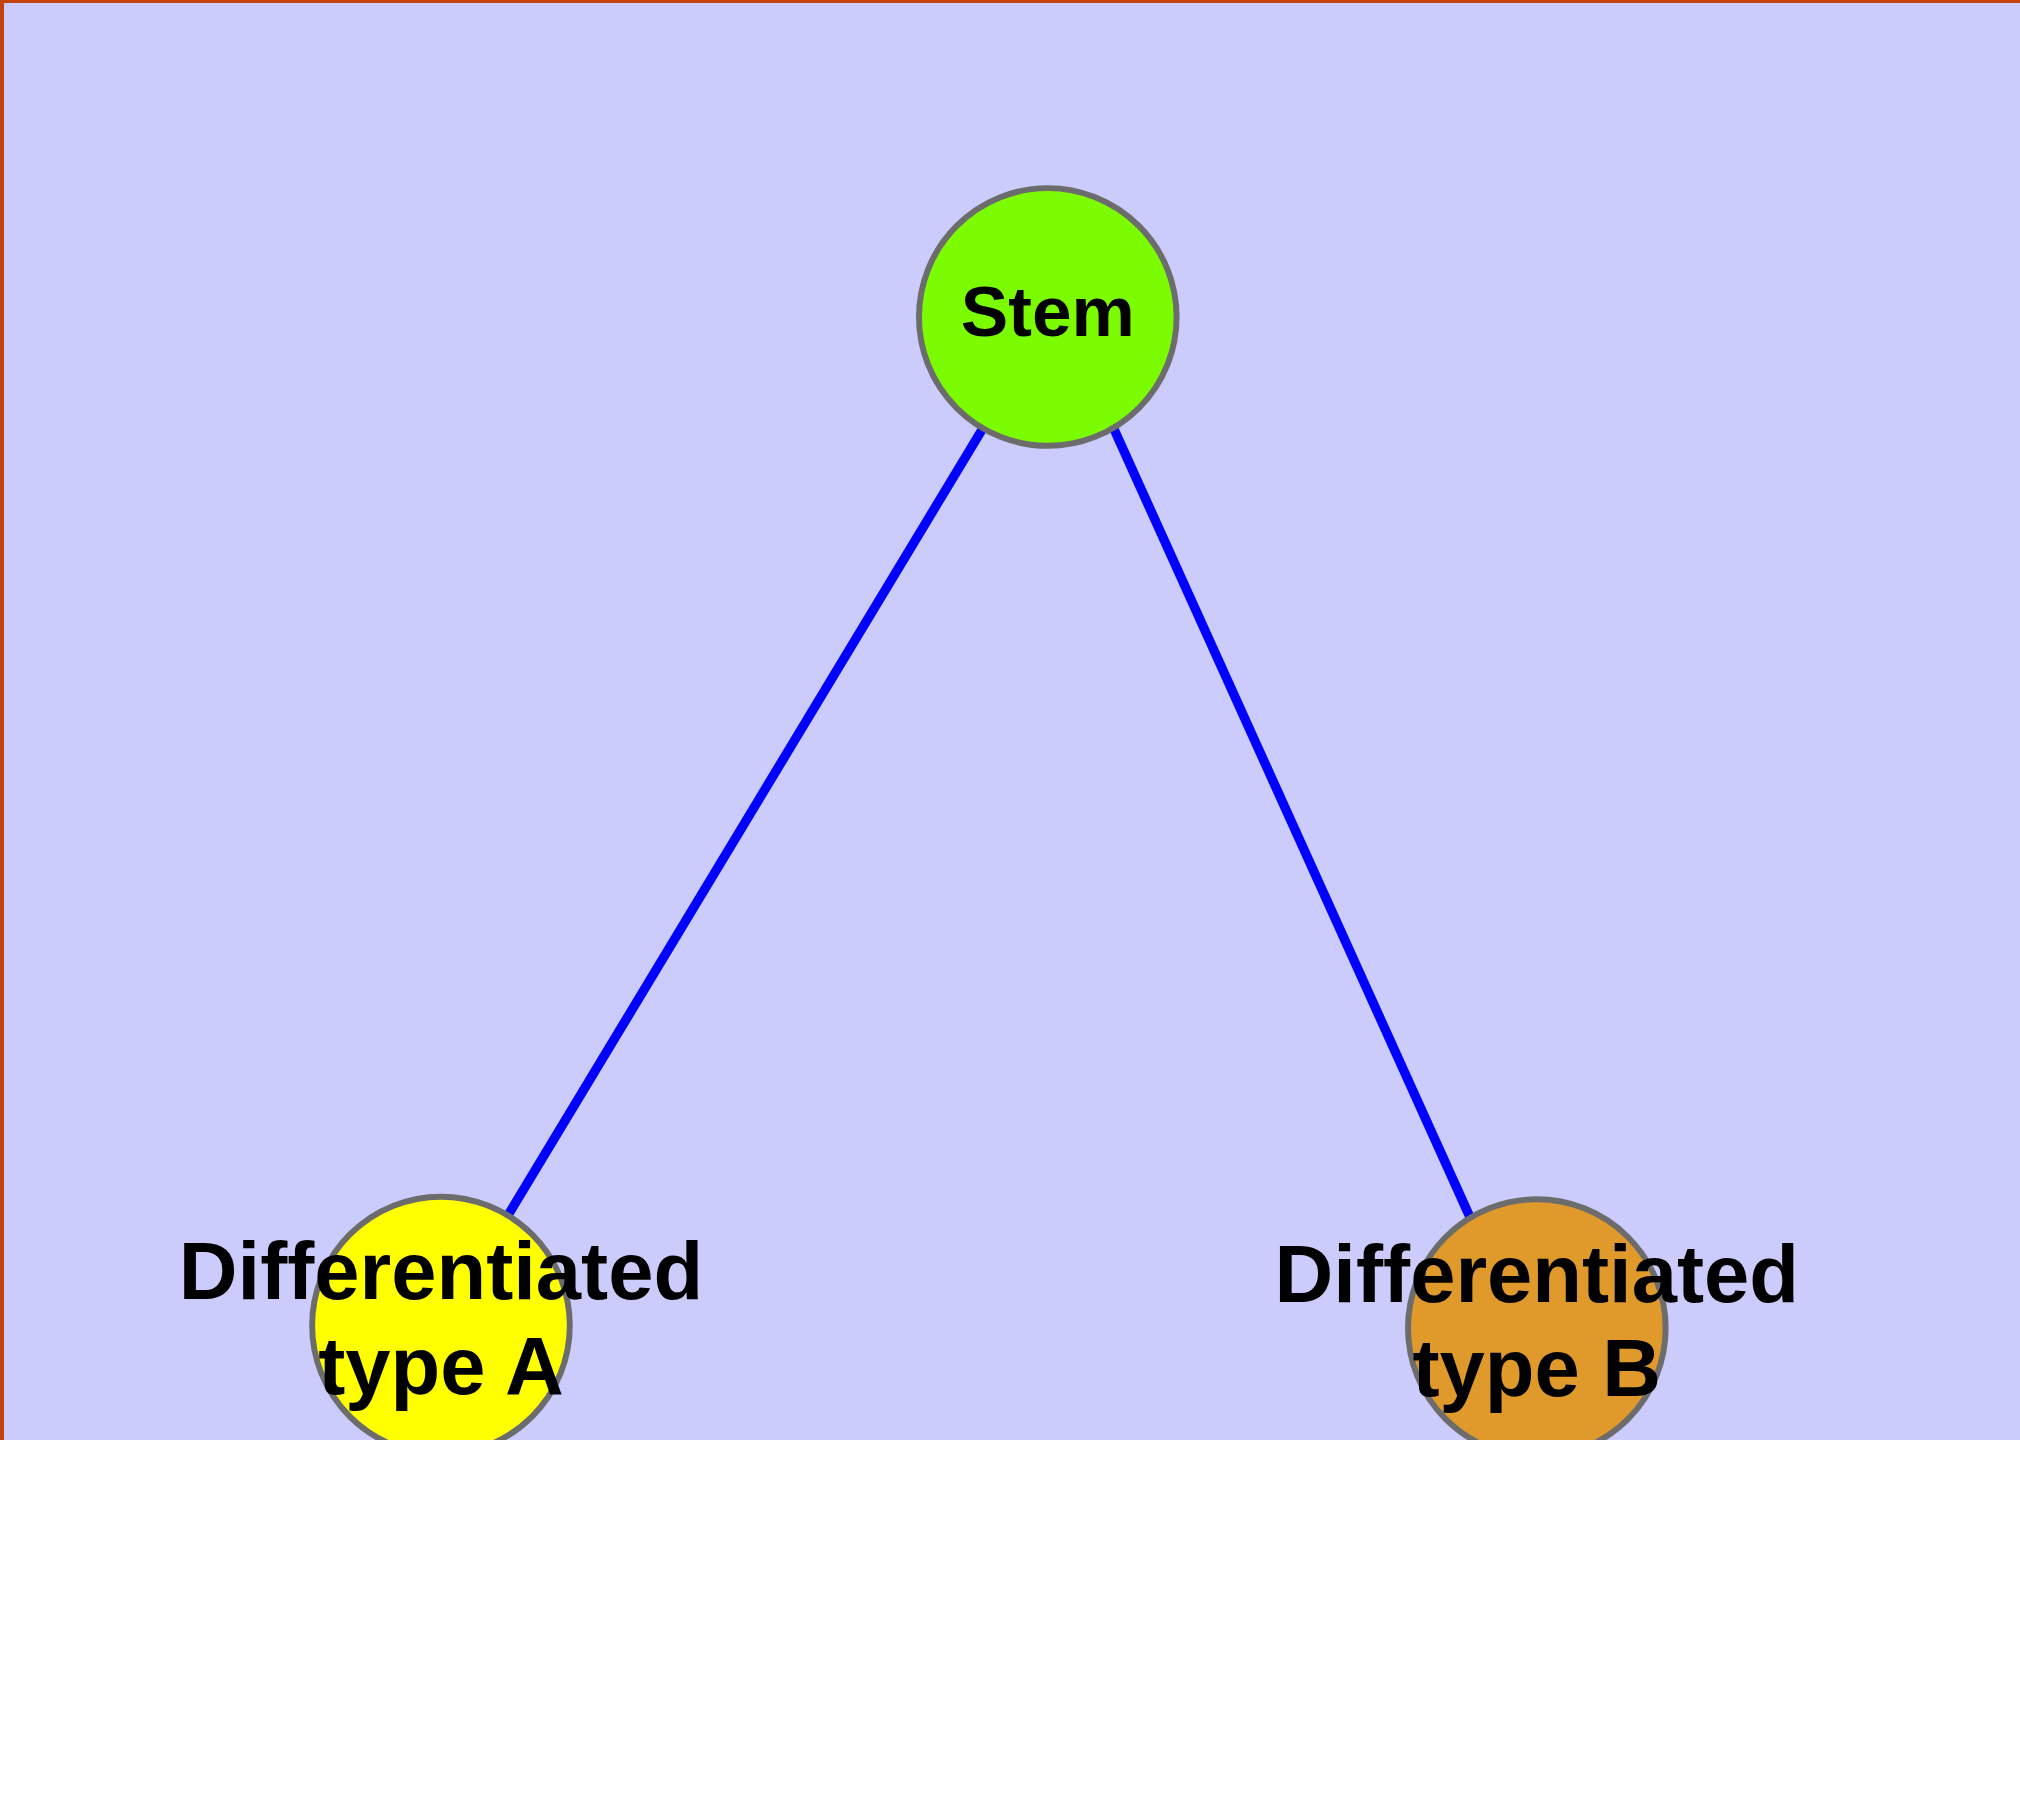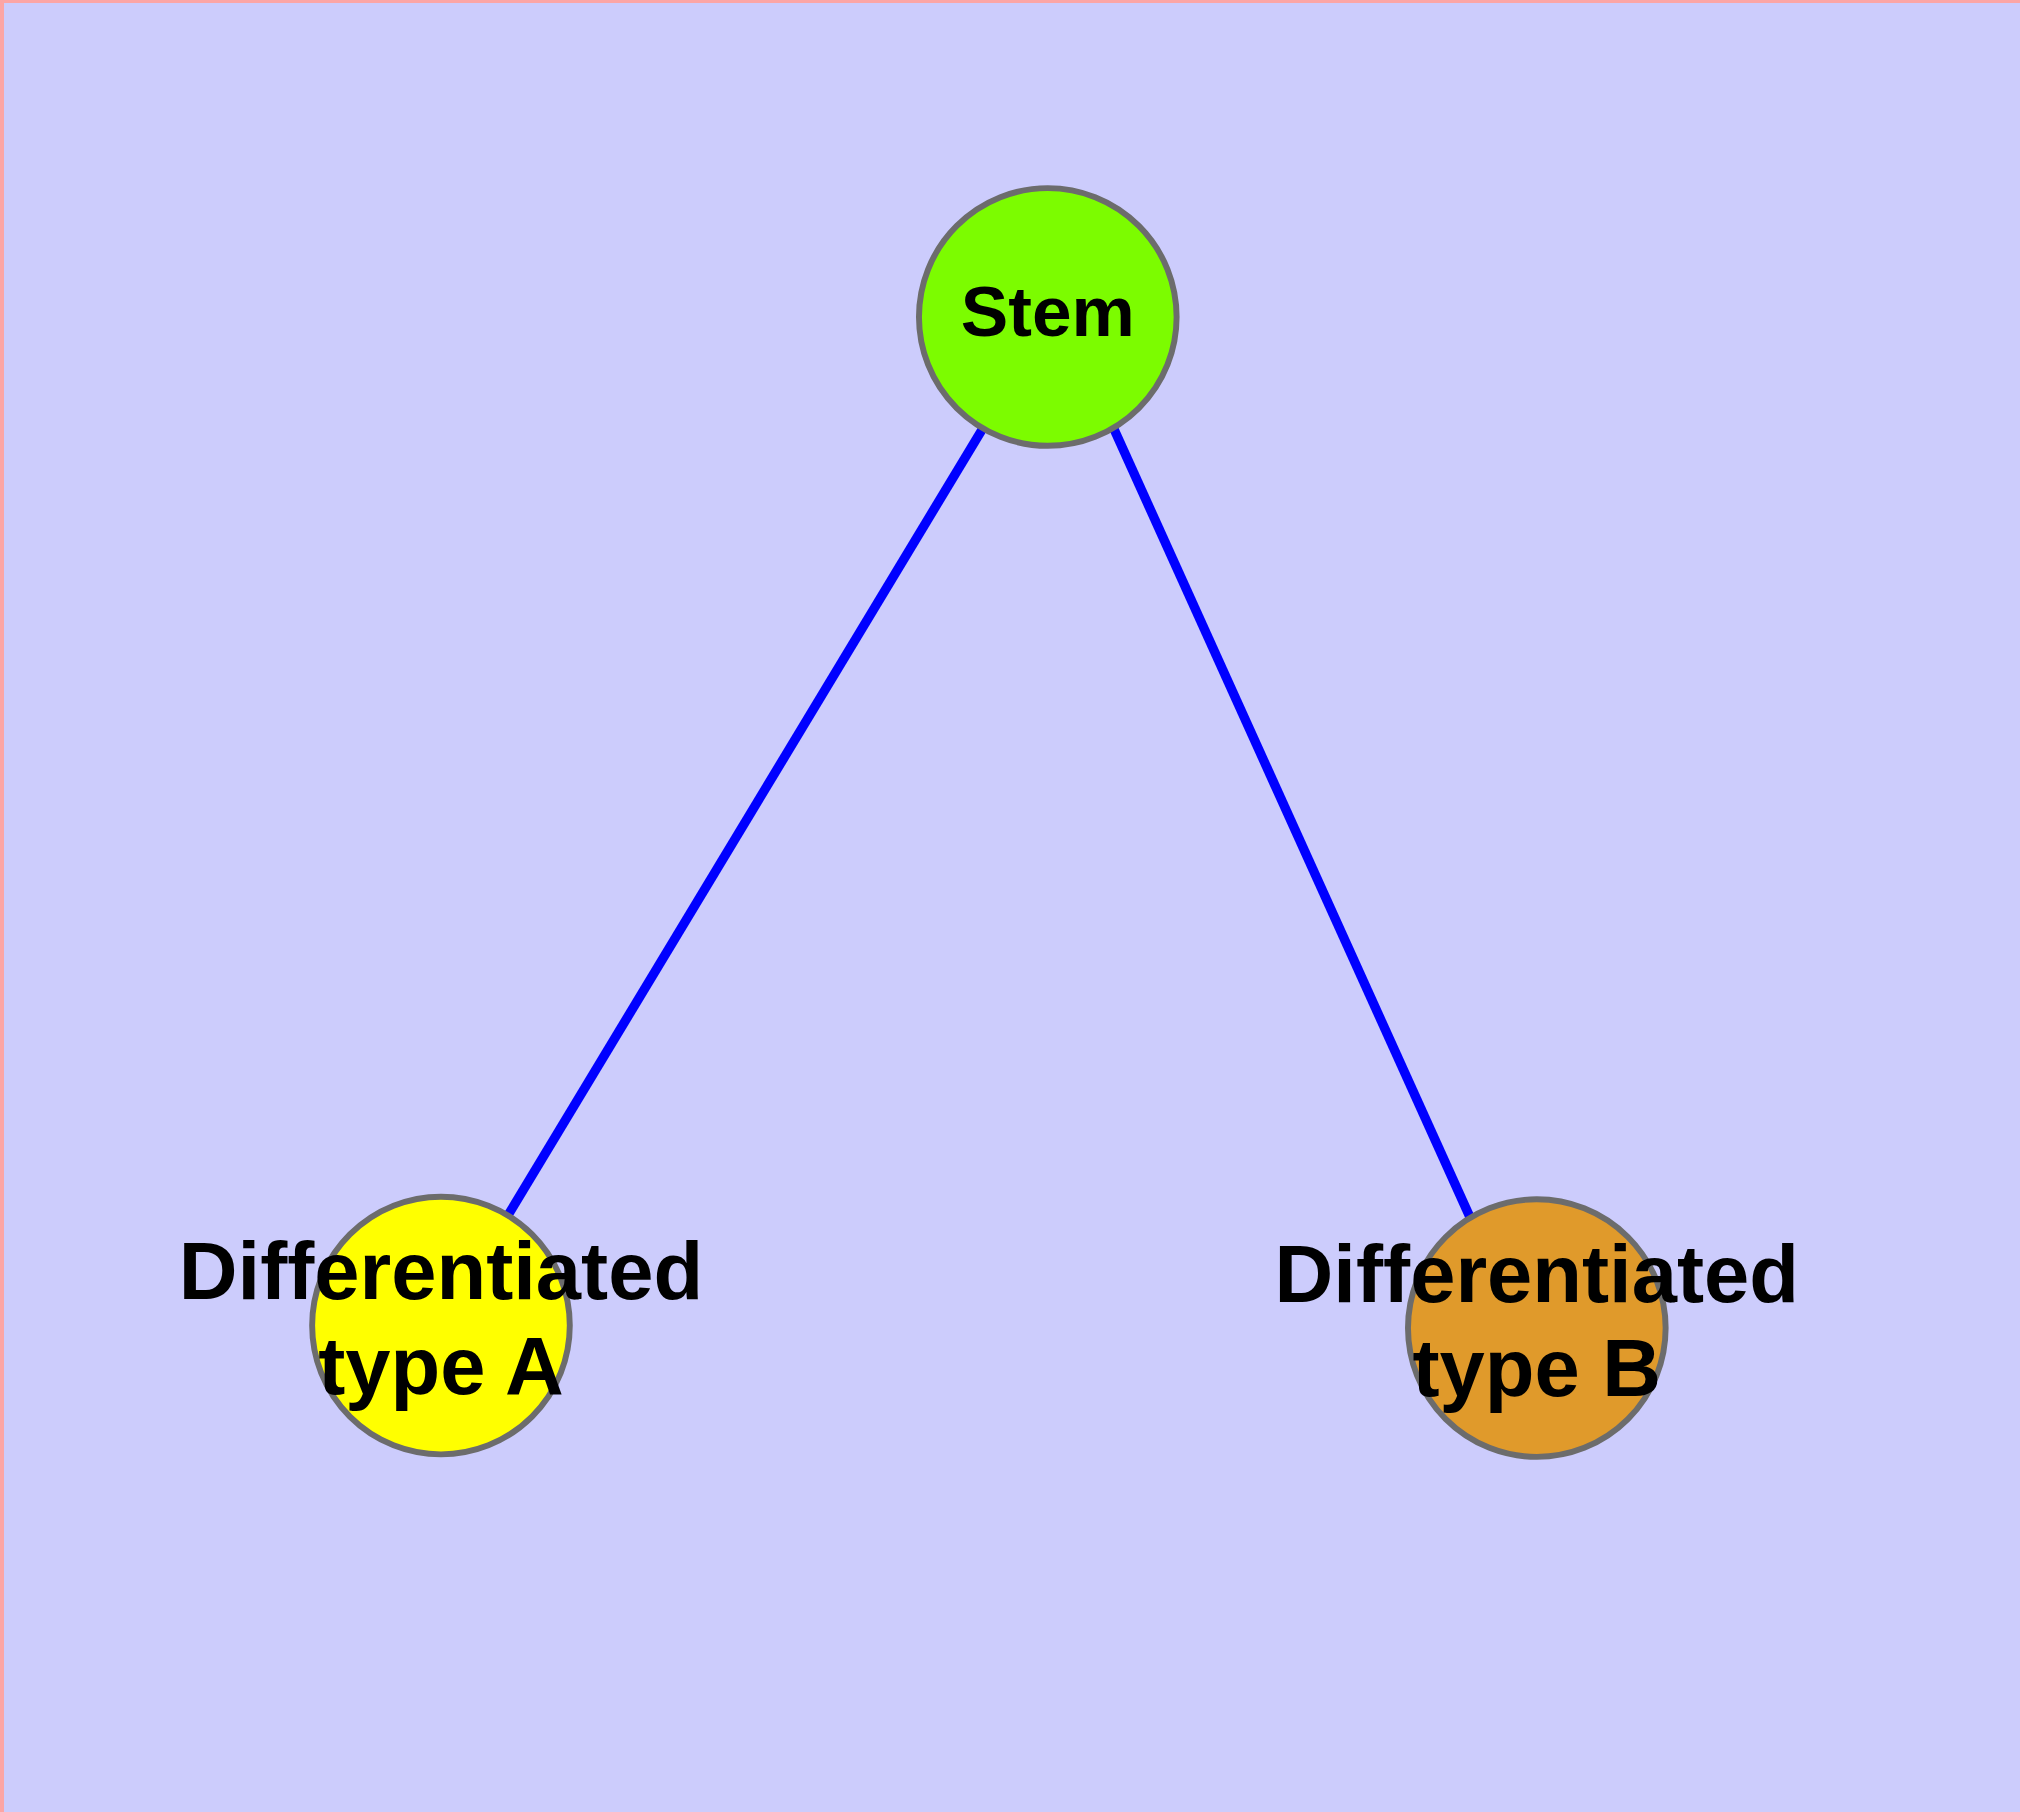--- a/index.html
+++ b/index.html
@@ -7,22 +7,22 @@
     margin: 0;
     padding: 0;
     background: #ffffff;
   }
   body {
     font-family: "Liberation Sans", "DejaVu Sans", sans-serif;
   }
   #canvas {
     position: relative;
     width: 2021px;
-    height: 1812px;
-    background: #fca5a5;
+    height: 1440px;
+    background: #c2410c;
     overflow: hidden;
   }
   #plot-area {
     position: absolute;
     left: 4.2px;
     top: 2.5px;
     width: 2016px;
     height: 1810px;
     background: #ccccfc;
   }

